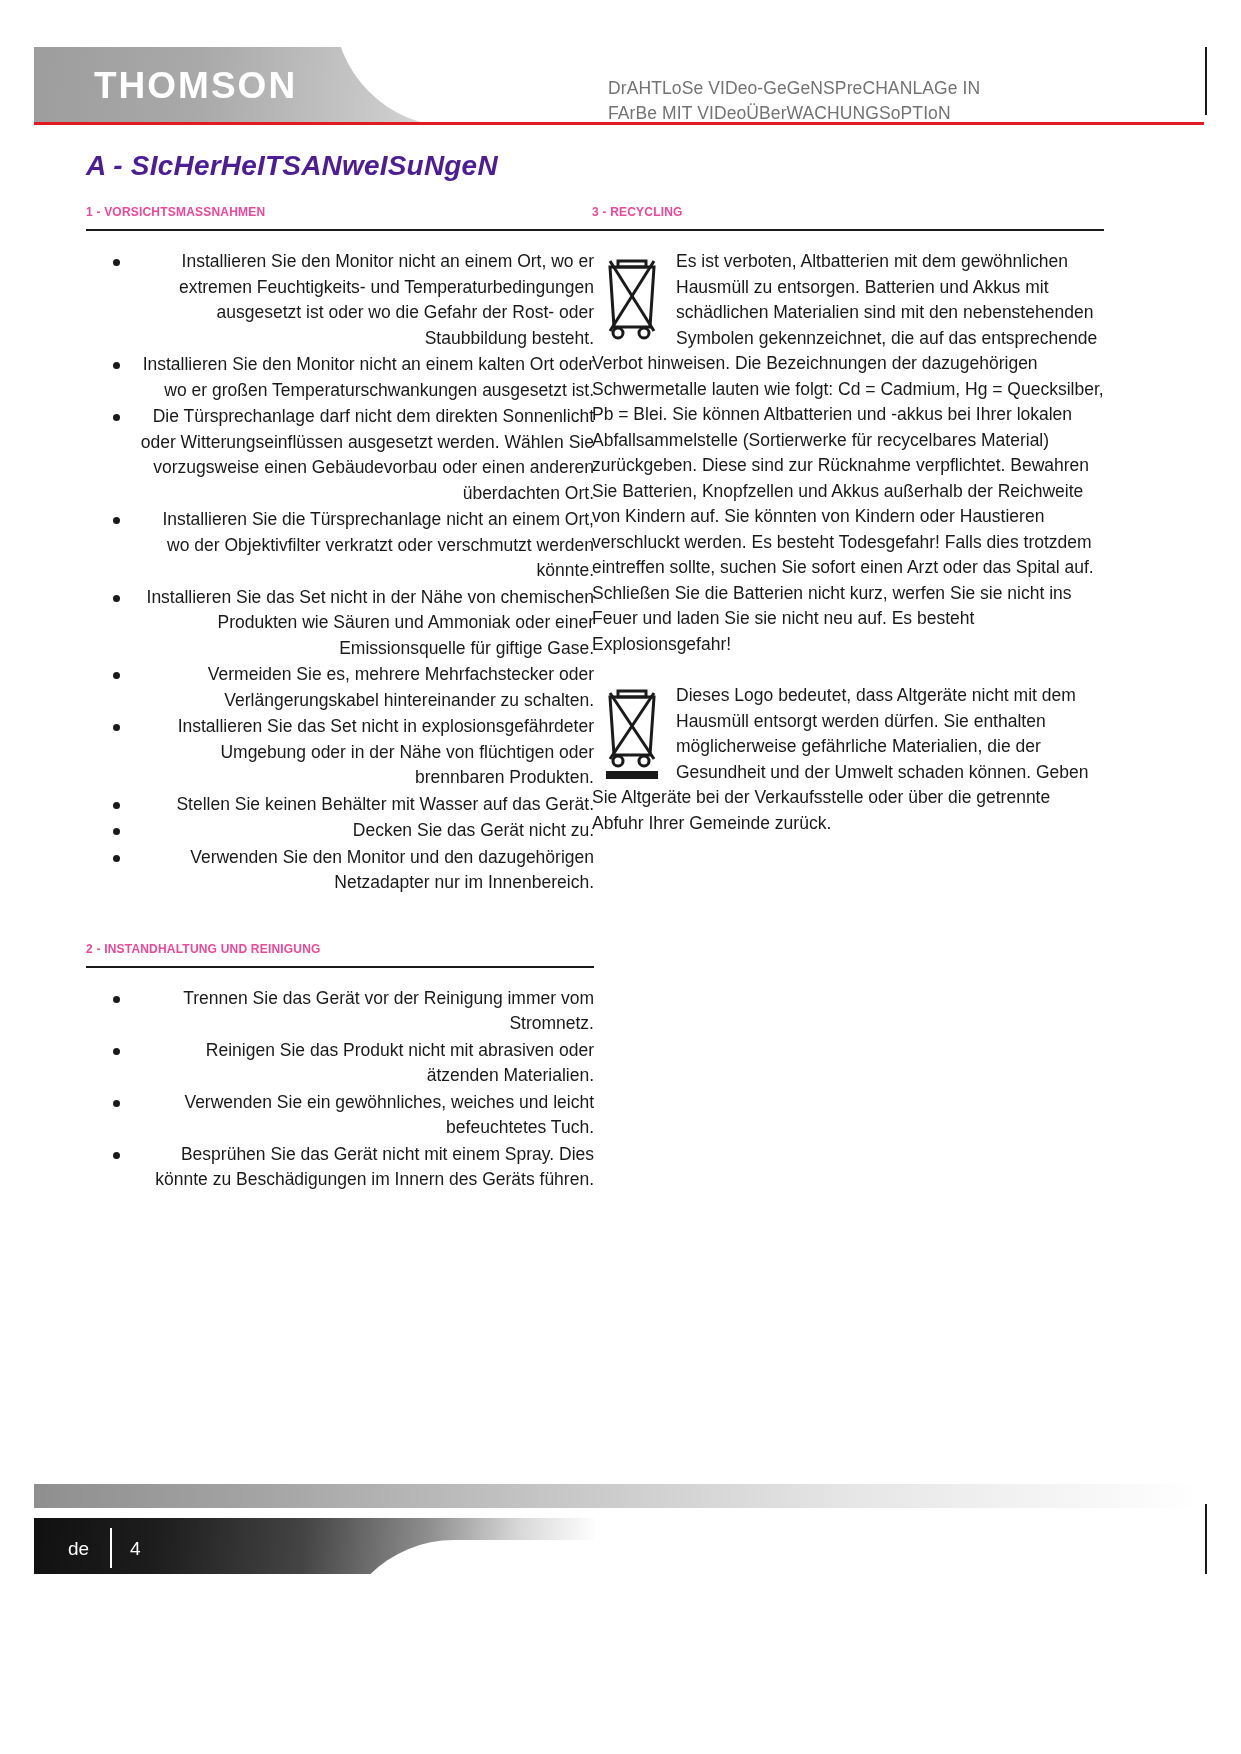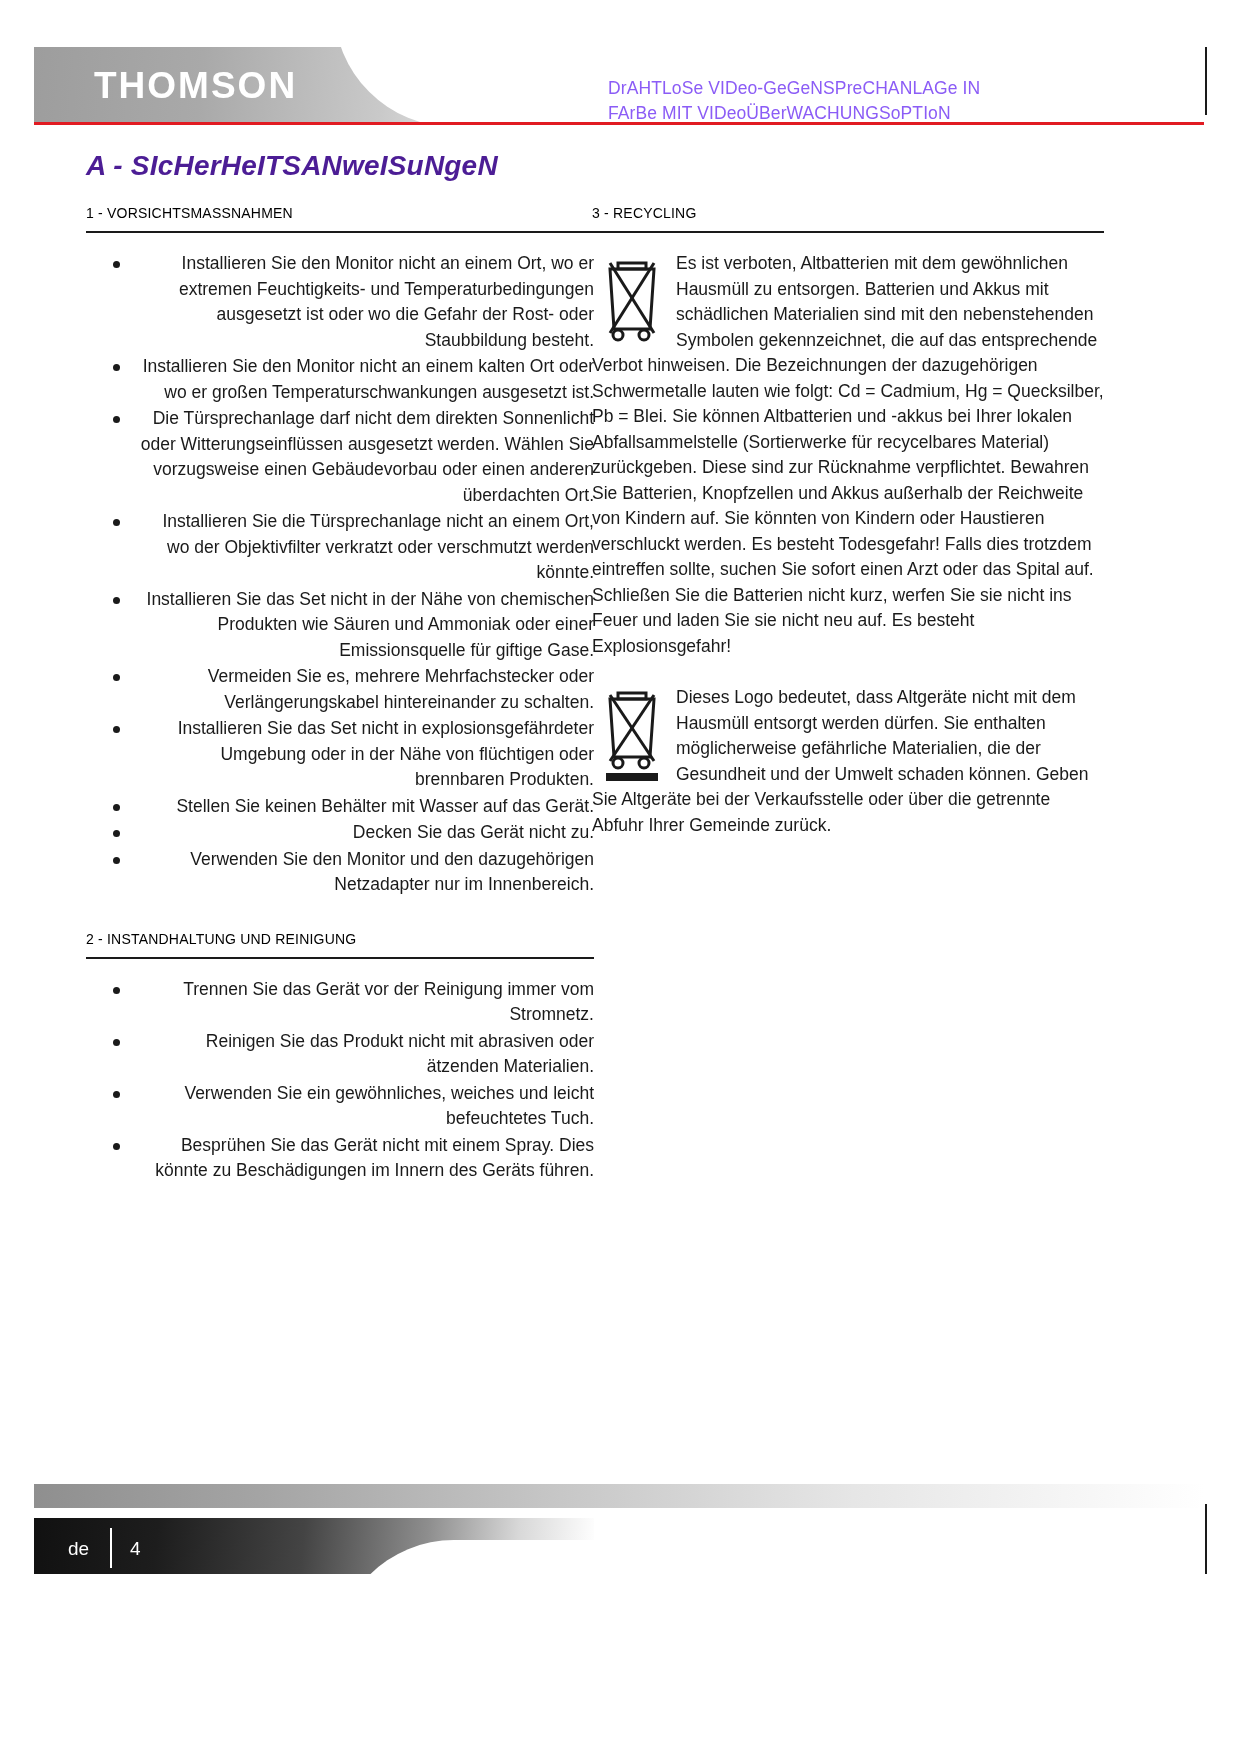--- a/index.html
+++ b/index.html
@@ -60,21 +60,21 @@
     font-family: "Liberation Sans", sans-serif;
     z-index: 3;
   }
   .header-title {
     position: absolute;
     left: 608px;
     top: 76px;
     width: 520px;
     font-size: 17.5px;
     line-height: 25px;
-    color: #8b5cf6;
+    color: #737373;
     letter-spacing: 0.1px;
   }
   .header-rule-right {
     position: absolute;
     right: 34px;
     top: 47px;
     width: 2px;
     height: 68px;
     background: #1a1a1a;
   }
@@ -109,34 +109,34 @@
     width: 508px;
   }
   .col-right {
     position: absolute;
     left: 592px;
     top: 205px;
     width: 512px;
   }
 
   .section-head {
-    font-size: 14px;
-    font-weight: normal;
-    color: #000000;
+    font-size: 12px;
+    font-weight: bold;
+    color: #ec4899;
     letter-spacing: 0.2px;
     padding-bottom: 6px;
     margin-bottom: 4px;
   }
   .section-rule {
     height: 2px;
     background: #1a1a1a;
     margin-bottom: 18px;
   }
   .section-head.second {
-    margin-top: 4px;
+    margin-top: 17px;
   }
 
   ul.bullets {
     list-style: none;
     margin: 0;
     padding: 0 0 0 24px;
   }
   ul.bullets li {
     position: relative;
     font-size: 17.5px;

